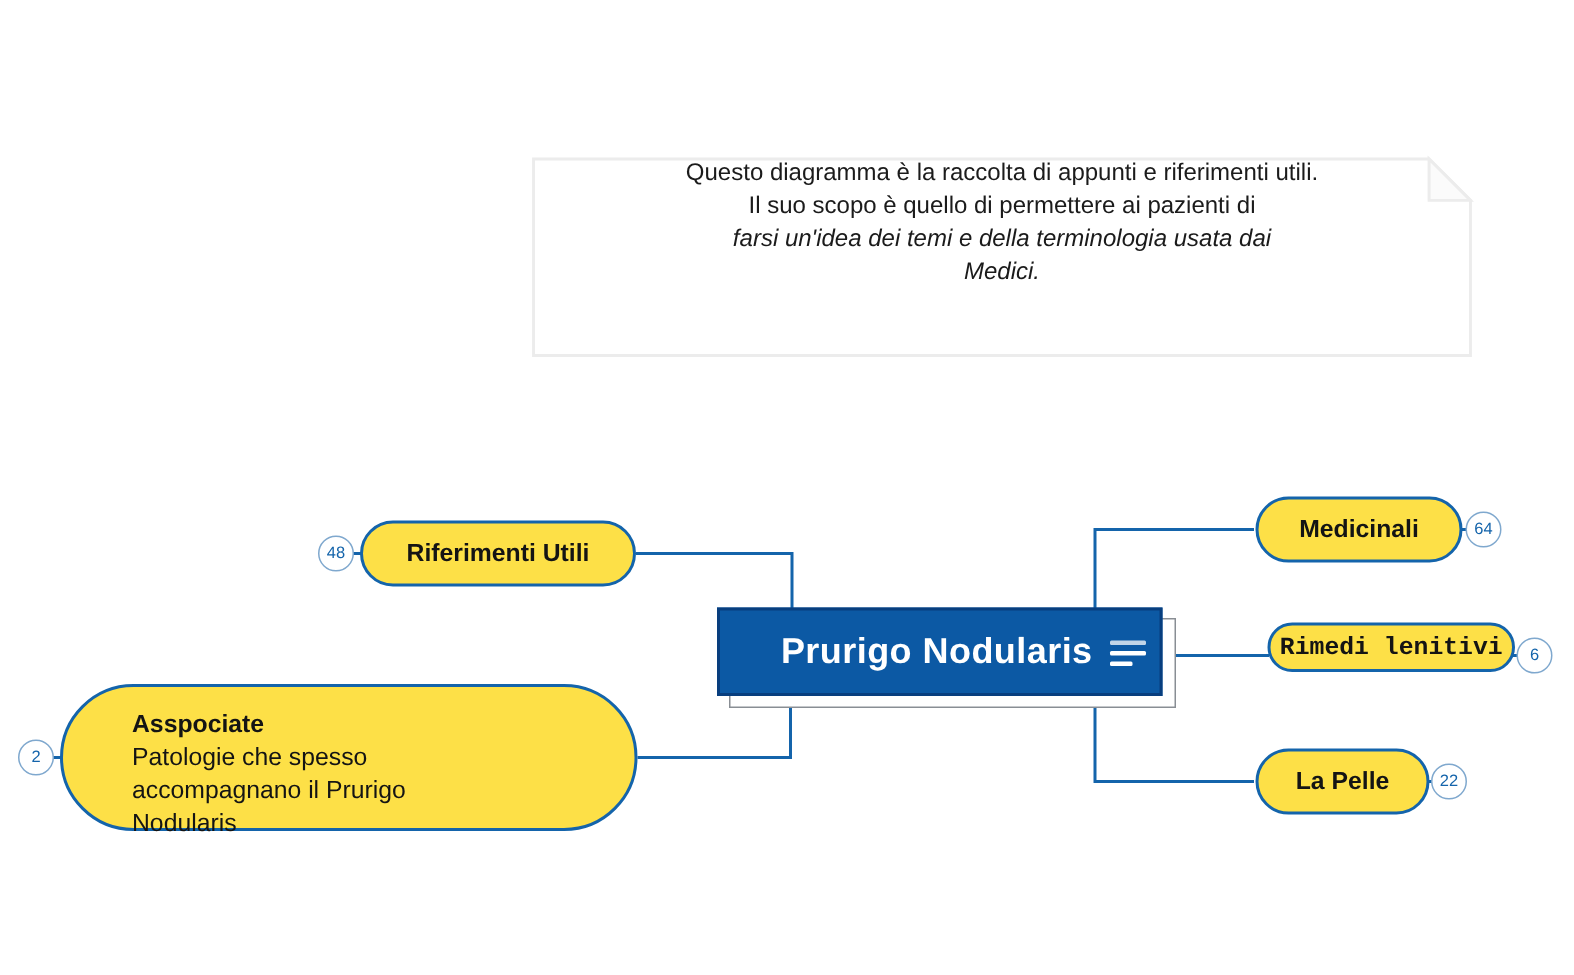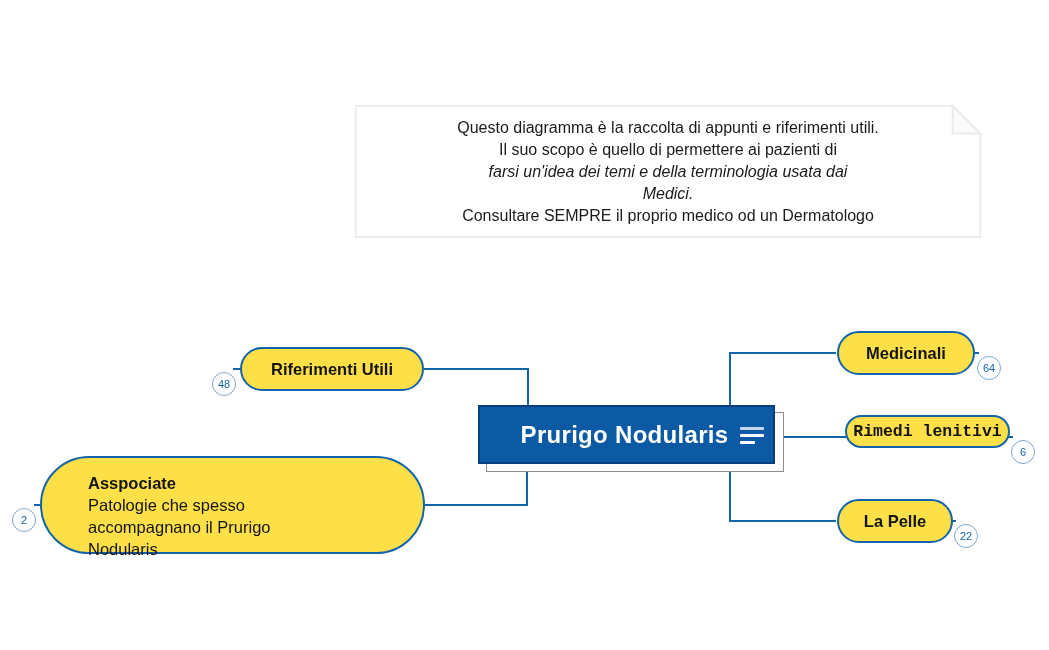--- a/index.html
+++ b/index.html
@@ -12,21 +12,21 @@
     --ink:#1b1b1b;
   }
   *{box-sizing:border-box;margin:0;padding:0;}
   html,body{background:#fff;}
   body{font-family:"Liberation Sans",sans-serif;color:var(--ink);}
   .canvas{position:relative;width:1049px;height:650px;background:#fff;overflow:hidden;}
 
   
   .note{position:absolute;left:351px;top:105px;width:634px;height:133px;z-index:3;}
   .note-outline{position:absolute;left:0;top:0;width:100%;height:100%;overflow:visible;}
-  .note-text{position:relative;z-index:2;padding-top:12px;text-align:center;
+  .note-text{position:relative;z-index:2;text-align:center;
              font-size:16px;line-height:22px;color:var(--ink);}
   .note-line{white-space:nowrap;}
   .bi{font-weight:normal;font-style:italic;}
   .warn{font-weight:bold;color:var(--warning);}
 
   
   .wires{position:absolute;left:0;top:0;width:1049px;height:650px;z-index:1;}
   .wires path{stroke:var(--accent);stroke-width:2;fill:none;}
 
   
@@ -54,21 +54,21 @@
   .pill-asspociate{left:40px;top:456px;width:385px;height:98px;
                    justify-content:flex-start;overflow:visible;}
   .asspociate-text{position:absolute;left:46px;top:14px;width:260px;text-align:left;
                    font-size:16.5px;line-height:22px;font-weight:normal;z-index:2;}
   .asspociate-text .t{font-weight:bold;}
 
   
   .badge{position:absolute;width:24px;height:24px;border-radius:50%;
          border:1.5px solid var(--badge-border);background:#fff;color:var(--accent);
          display:flex;align-items:center;justify-content:center;
-         font-size:11px;z-index:2;cursor:pointer;margin-top:15px;}
+         font-size:11px;z-index:2;cursor:pointer;}
   .badge-48{left:212px;top:357px;}
   .badge-64{left:977px;top:341px;}
   .badge-6{left:1011px;top:425px;}
   .badge-22{left:954px;top:509px;}
   .badge-2{left:12px;top:493px;}
 </style>
 </head>
 <body>
 
 <div class="canvas">
@@ -89,21 +89,20 @@
   <div class="note">
     <svg class="note-outline" viewBox="0 0 636 135">
       <path d="M1,1 H607 L635,29 V134 H1 Z" fill="#ffffff" stroke="#ececec" stroke-width="2"></path>
       <path d="M607,1 V29 H635 Z" fill="#fbfbfb" stroke="#ececec" stroke-width="2"></path>
     </svg>
     <div class="note-text">
       <div class="note-line">Questo diagramma è la raccolta di appunti e riferimenti utili.</div>
       <div class="note-line">Il suo scopo è quello di permettere ai pazienti di</div>
       <div class="note-line bi">farsi un'idea dei temi e della terminologia usata dai</div>
       <div class="note-line bi">Medici.</div>
-      <div class="note-line">Consultare SEMPRE il proprio medico od un Dermatologo</div>
     </div>
   </div>
 
   <div class="root-shadow"></div>
   <div class="root-node">
     <span class="root-label">Prurigo Nodularis</span>
     <span class="notes-icon">
       <i class="b1"></i>
         <i class="b2"></i>
         <i class="b3"></i>

